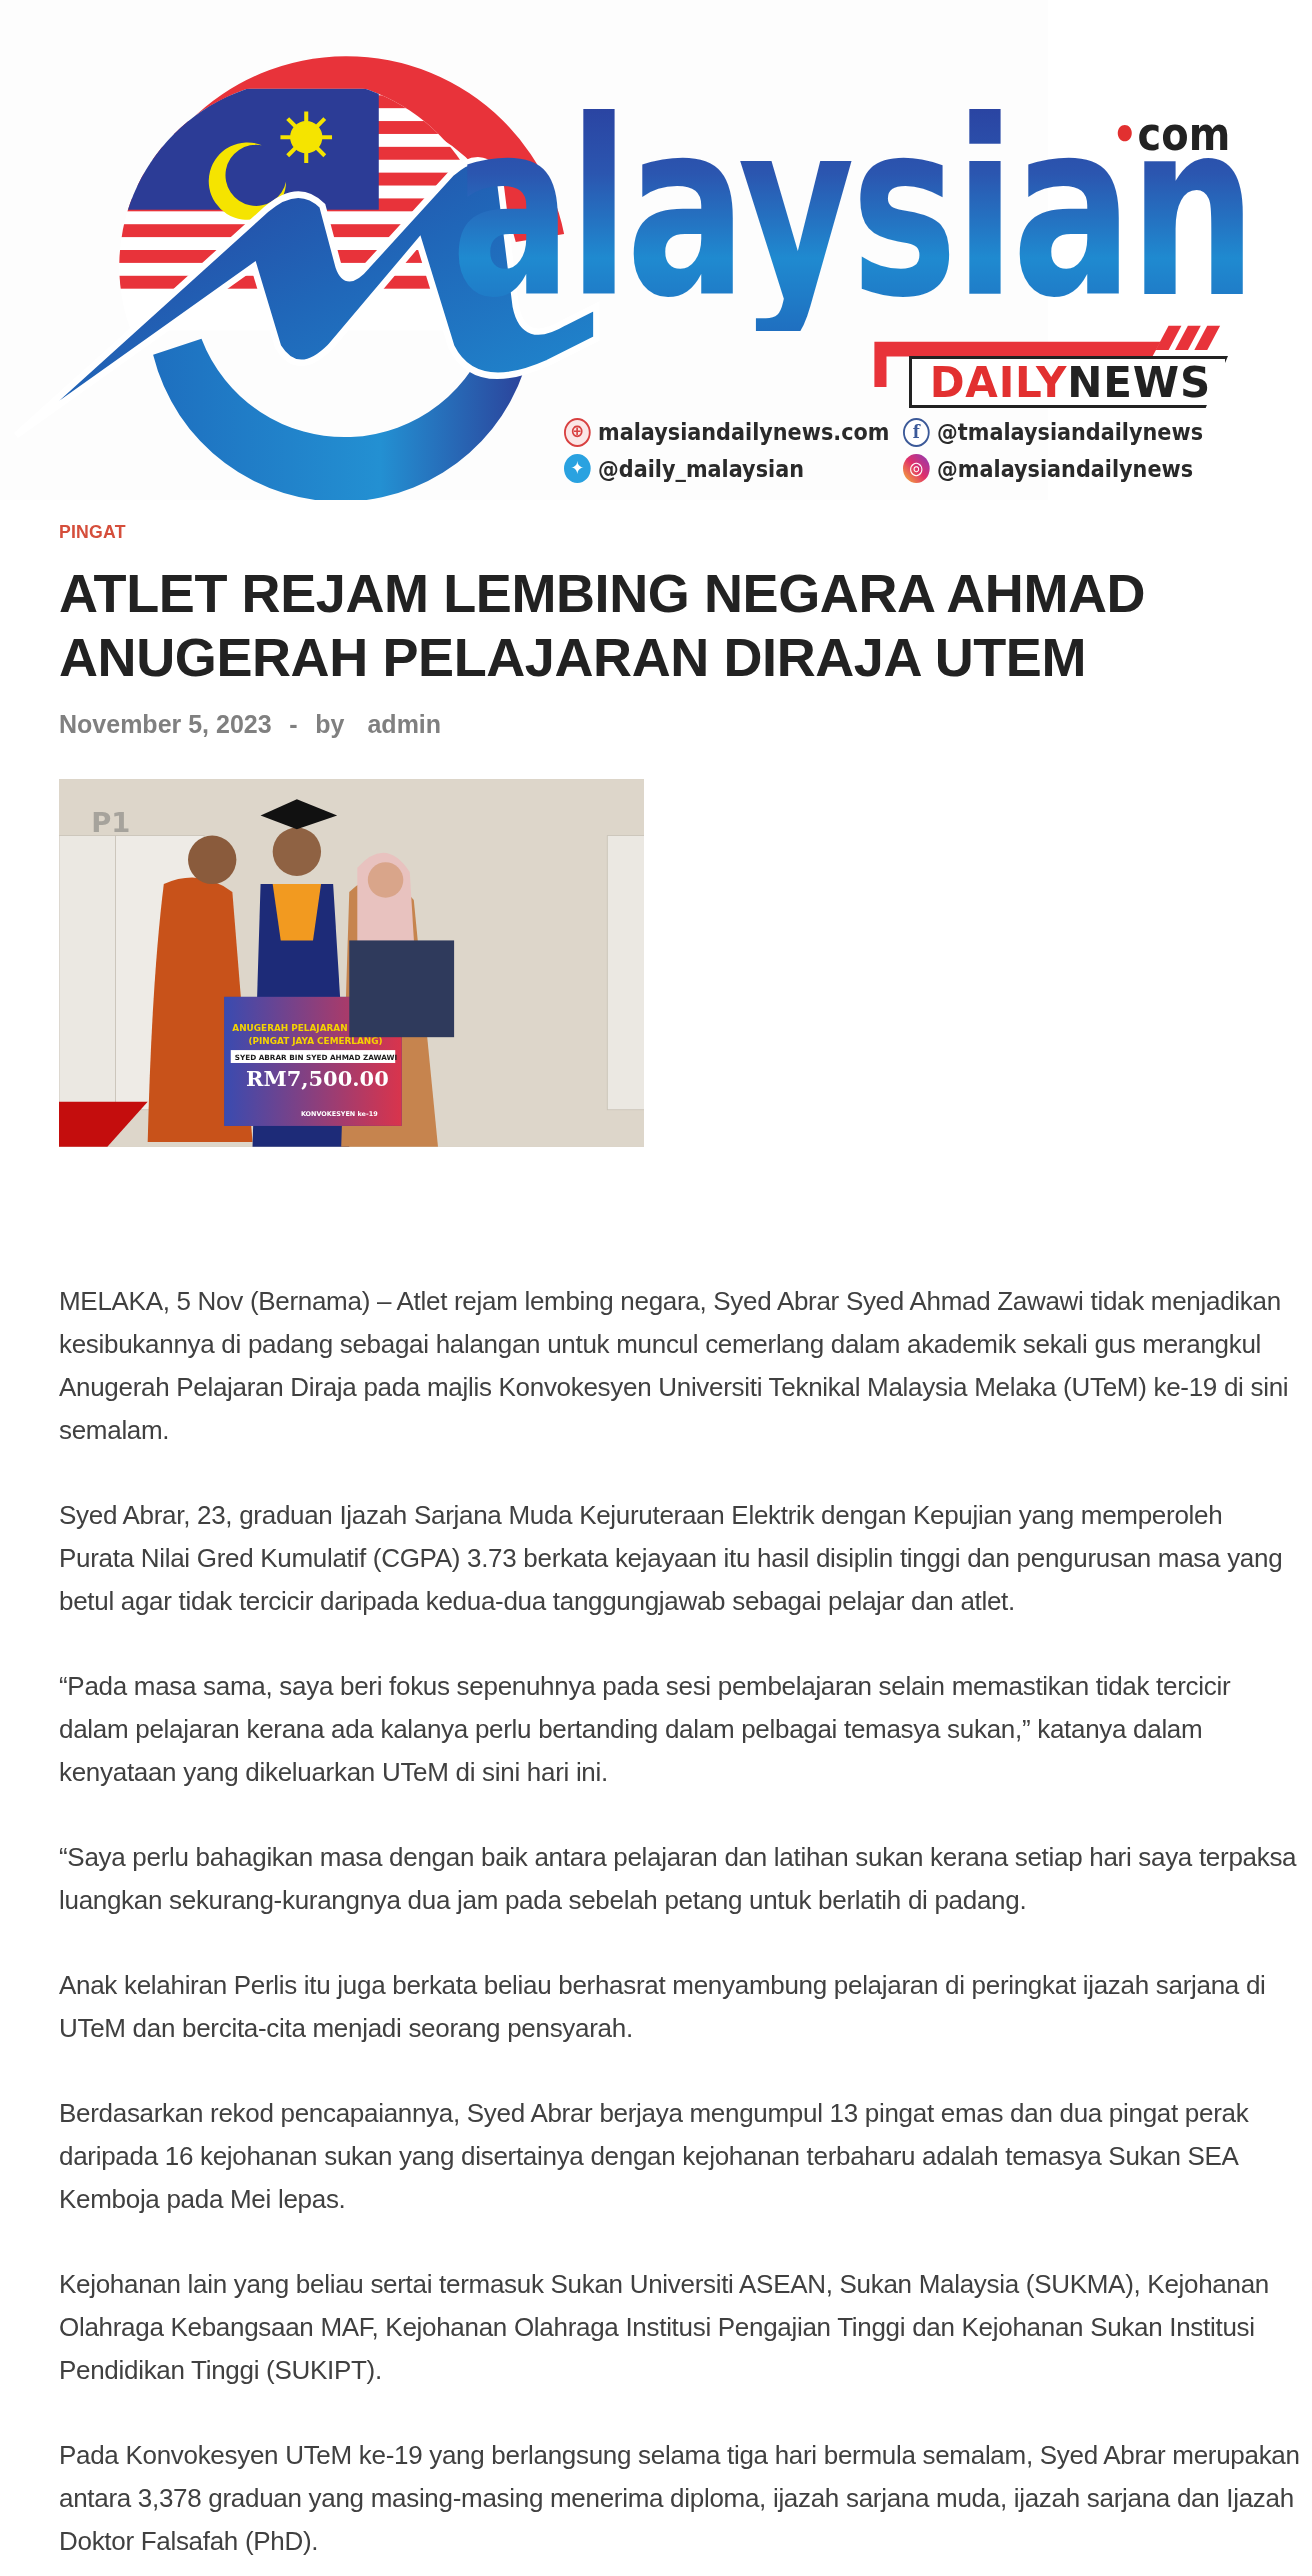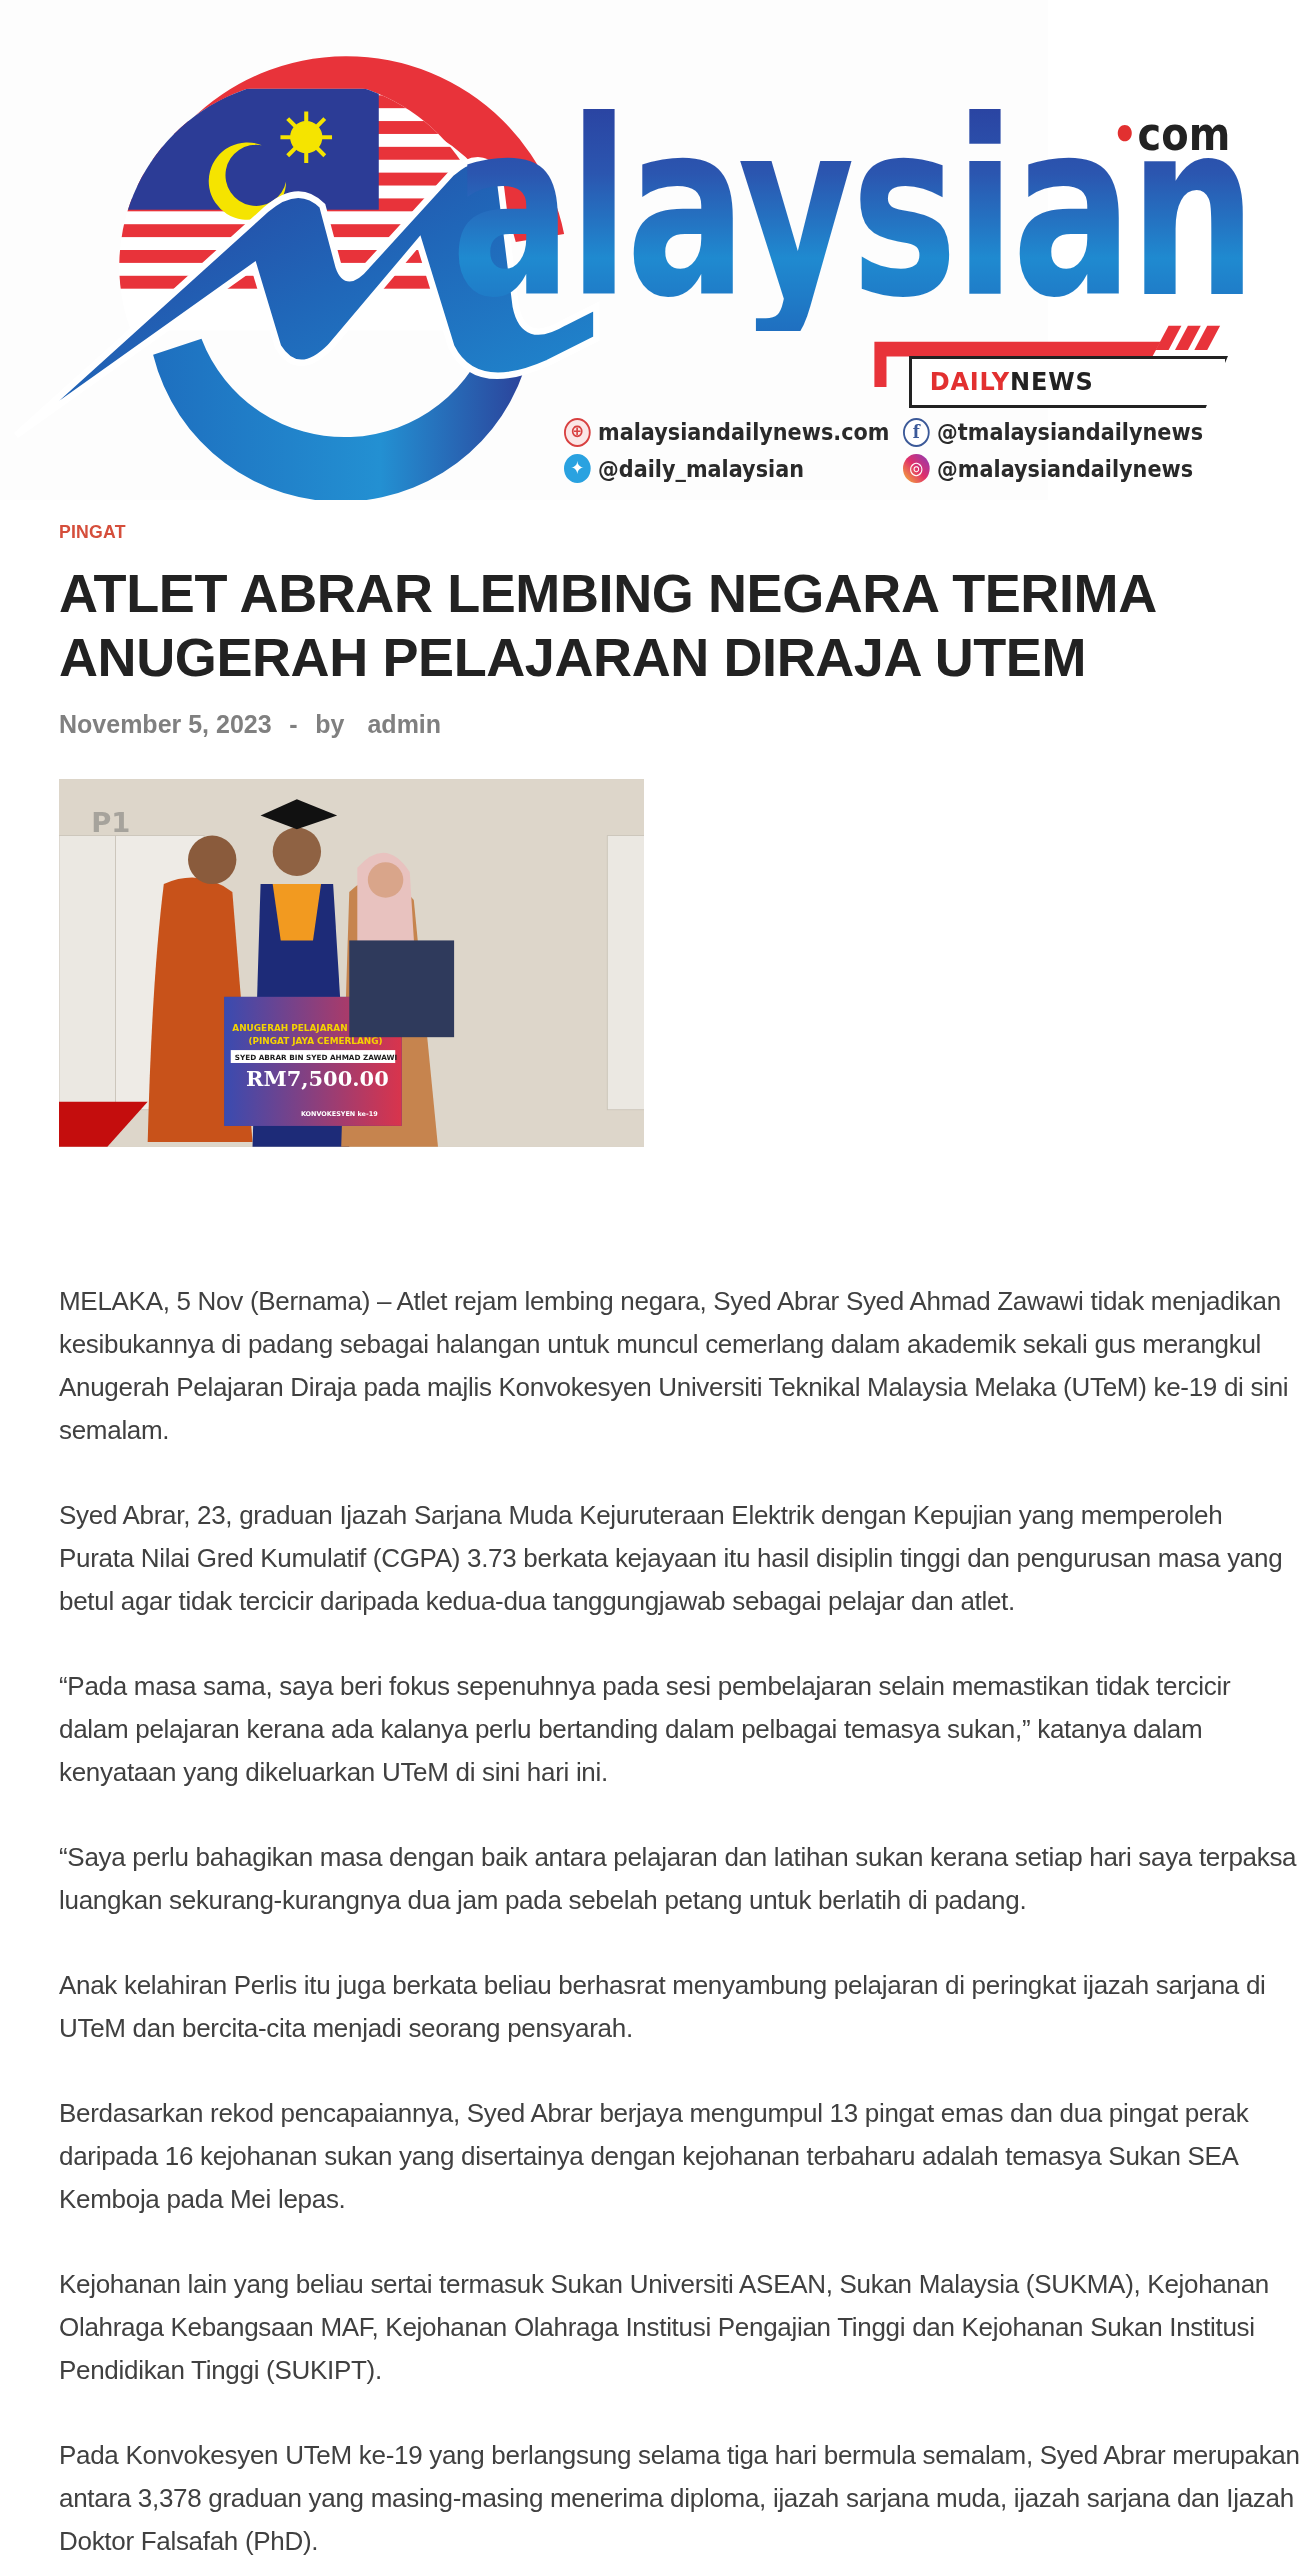--- a/index.html
+++ b/index.html
@@ -52,21 +52,21 @@
     .dailynews-box {
       position: absolute;
       left: 909px; top: 356px;
       width: 319px; height: 52px;
       border: 3.2px solid #222;
       background: #fff;
       clip-path: polygon(0 0, 100% 0, 93% 100%, 0 100%);
       display: flex; align-items: center; padding-left: 17.7px;
       font-family: "DejaVu Sans", sans-serif;
       font-weight: bold;
-      font-size: 24px;
+      font-size: 42px;
       letter-spacing: 0.8px;
     }
     .dailynews-box .daily { color: #e23030; }
     .dailynews-box .news { color: #222; }
     .social-grid {
       position: absolute;
       left: 564px; top: 416px;
       width: 693px;
       display: grid;
       grid-template-columns: 339px 355px;
@@ -231,21 +231,21 @@
     </div>
     <div class="social-item">
       <span class="social-icon icon-instagram">◎</span>
       <span>@malaysiandailynews</span>
     </div>
   </div>
 </header>
 
 <article class="article">
   <a class="category" href="#">PINGAT</a>
-  <h1 class="title">ATLET ABRAR LEMBING NEGARA TERIMA ANUGERAH PELAJARAN DIRAJA UTEM</h1>
+  <h1 class="title">ATLET REJAM LEMBING NEGARA AHMAD ANUGERAH PELAJARAN DIRAJA UTEM</h1>
   <div class="meta">
     <a href="#">November 5, 2023</a>
     <span class="sep">-</span>
     <span>by</span>&nbsp;<a href="#">admin</a>
   </div>
 
   <figure class="featured-photo">
     <svg width="587" height="368" viewBox="0 0 728 456">
 
       <rect width="728" height="456" fill="#ddd6ca"></rect>

